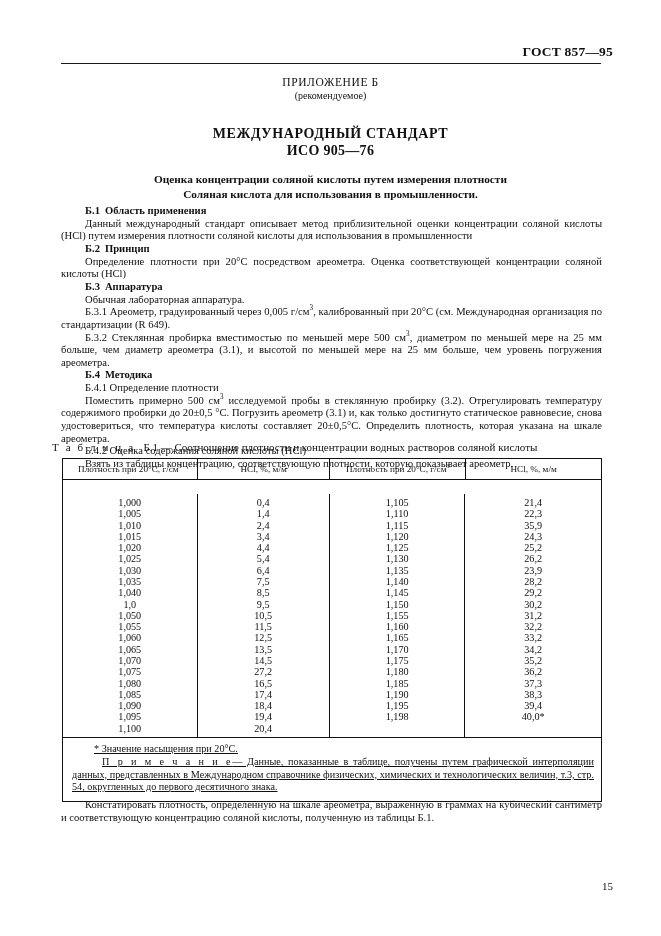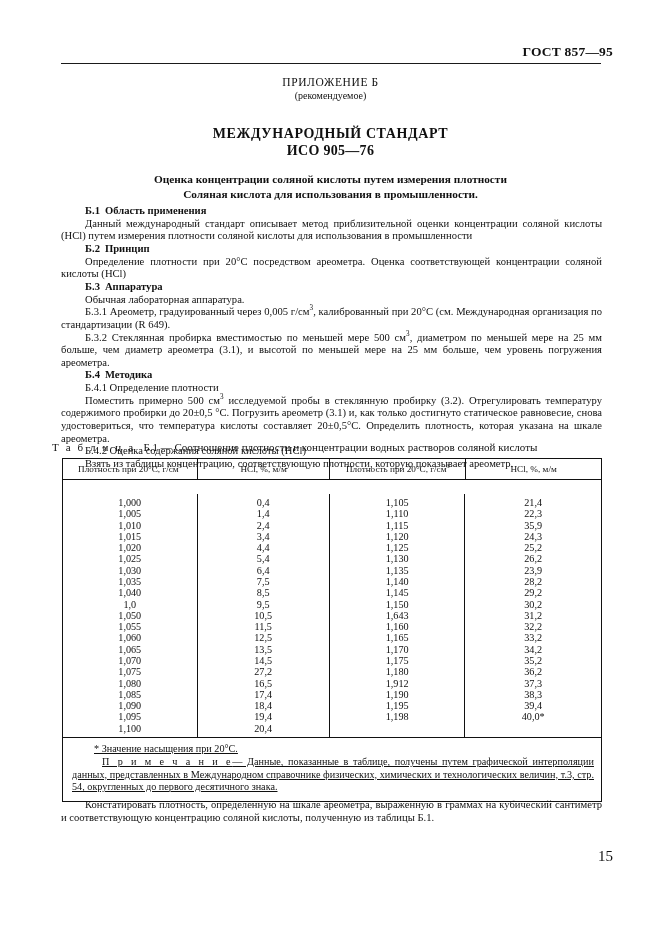--- a/index.html
+++ b/index.html
@@ -197,23 +197,23 @@
   
   .tail-area {
     position: absolute;
     top: 799px;
     left: 61px;
     width: 541px;
   }
 
   .page-number {
     position: absolute;
-    top: 848px;
+    top: 880px;
     right: 48px;
-    font-size: 15px;
+    font-size: 11px;
   }
 </style>
 </head>
 <body>
 
 <div class="page">
 
   <div class="doc-header">
     <div class="gost">ГОСТ 857—95</div>
   </div>
@@ -324,27 +324,27 @@
           <div>1,105</div>
           <div>1,110</div>
           <div>1,115</div>
           <div>1,120</div>
           <div>1,125</div>
           <div>1,130</div>
           <div>1,135</div>
           <div>1,140</div>
           <div>1,145</div>
           <div>1,150</div>
-          <div>1,643</div>
+          <div>1,155</div>
           <div>1,160</div>
           <div>1,165</div>
           <div>1,170</div>
           <div>1,175</div>
           <div>1,180</div>
-          <div>1,912</div>
+          <div>1,185</div>
           <div>1,190</div>
           <div>1,195</div>
           <div>1,198</div>
         </div>
       <div class="gcol c4" id="col4">
           <div>21,4</div>
           <div>22,3</div>
           <div>35,9</div>
           <div>24,3</div>
           <div>25,2</div>

